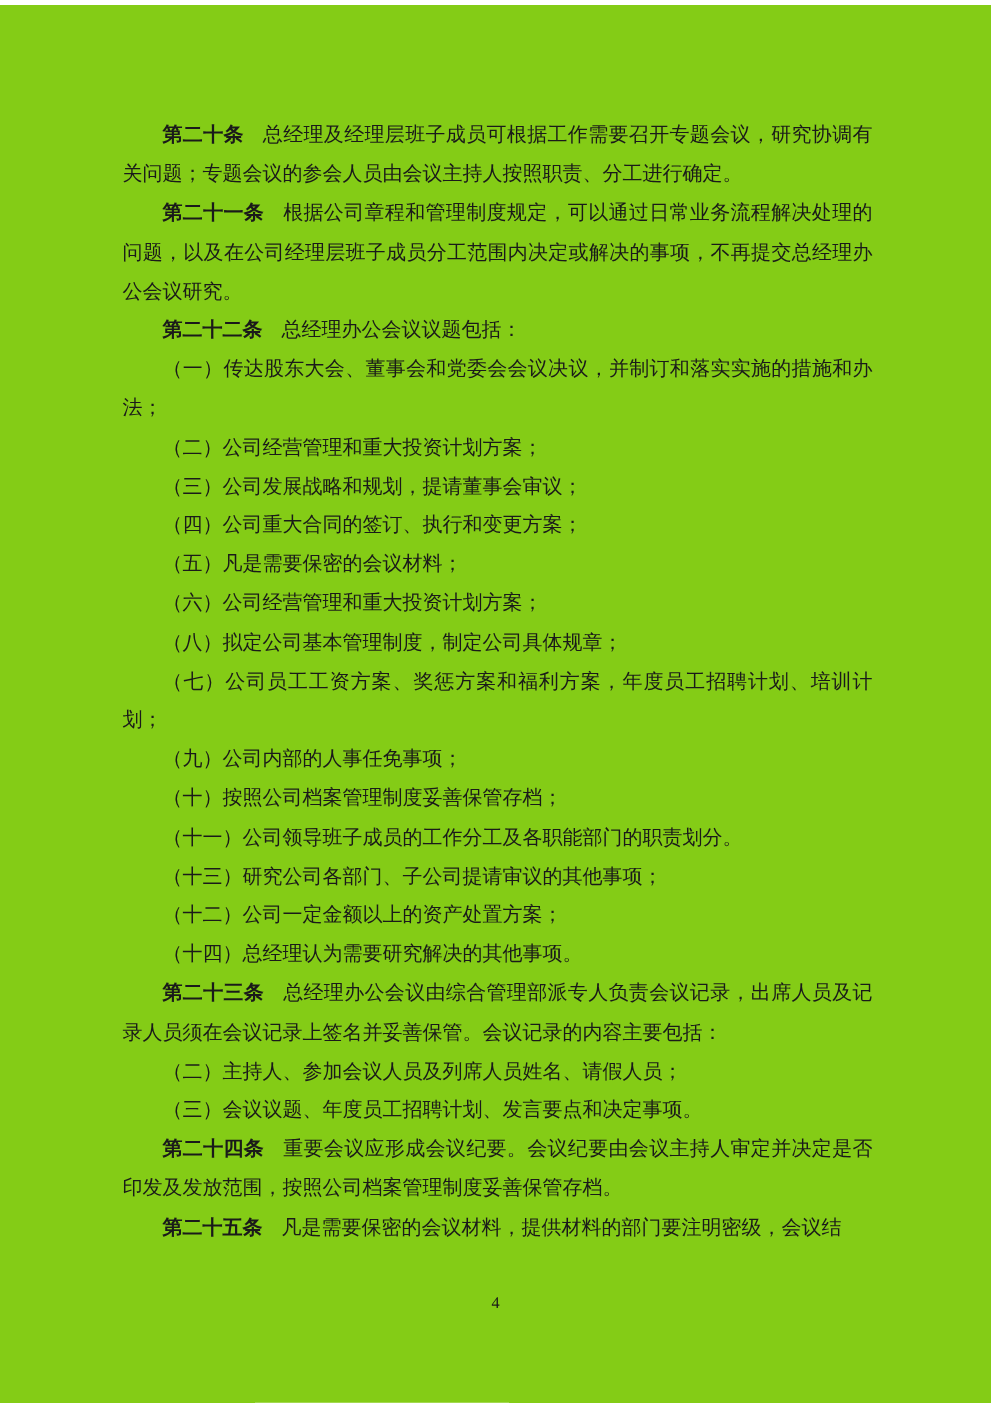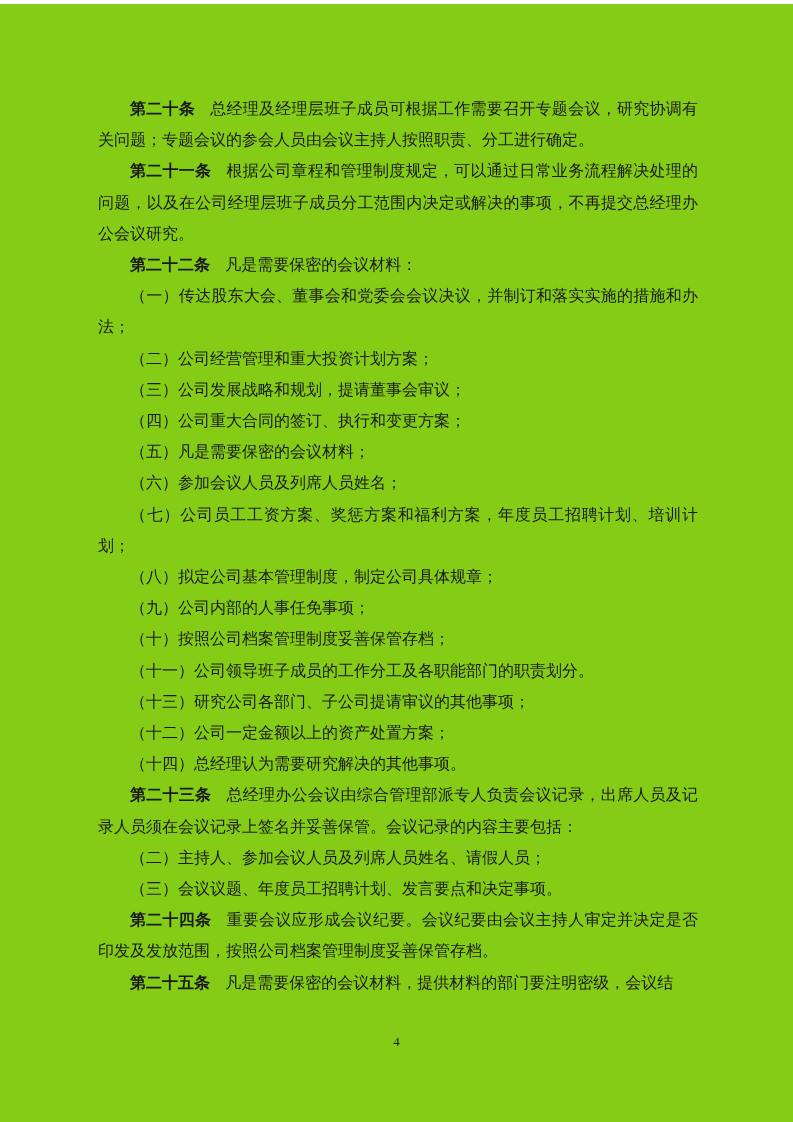--- a/index.html
+++ b/index.html
@@ -55,37 +55,37 @@
 </style>
 </head>
 <body>
 
 <div class="page">
   <div class="text-body" id="doc-body">
   <p class="para"><span class="article-label">第二十条</span><span class="para-text">总经理及经理层班子成员可根据工作需要召开专题会议，研究协调有关问题；专题会议的参会人员由会议主持人按照职责、分工进行确定。</span></p>
 
   <p class="para"><span class="article-label">第二十一条</span><span class="para-text">根据公司章程和管理制度规定，可以通过日常业务流程解决处理的问题，以及在公司经理层班子成员分工范围内决定或解决的事项，不再提交总经理办公会议研究。</span></p>
 
-  <p class="para"><span class="article-label">第二十二条</span><span class="para-text">凡是需要保密的会议材料：</span></p>
+  <p class="para"><span class="article-label">第二十二条</span><span class="para-text">总经理办公会议议题包括：</span></p>
 
   <p class="para"><span class="para-text">（一）传达股东大会、董事会和党委会会议决议，并制订和落实实施的措施和办法；</span></p>
 
   <p class="para"><span class="para-text">（二）公司经营管理和重大投资计划方案；</span></p>
 
   <p class="para"><span class="para-text">（三）公司发展战略和规划，提请董事会审议；</span></p>
 
   <p class="para"><span class="para-text">（四）公司重大合同的签订、执行和变更方案；</span></p>
 
   <p class="para"><span class="para-text">（五）凡是需要保密的会议材料；</span></p>
 
-  <p class="para"><span class="para-text">（六）参加会议人员及列席人员姓名；</span></p>
+  <p class="para"><span class="para-text">（六）公司经营管理和重大投资计划方案；</span></p>
+
+  <p class="para"><span class="para-text">（八）拟定公司基本管理制度，制定公司具体规章；</span></p>
 
   <p class="para"><span class="para-text">（七）公司员工工资方案、奖惩方案和福利方案，年度员工招聘计划、培训计划；</span></p>
-
-  <p class="para"><span class="para-text">（八）拟定公司基本管理制度，制定公司具体规章；</span></p>
 
   <p class="para"><span class="para-text">（九）公司内部的人事任免事项；</span></p>
 
   <p class="para"><span class="para-text">（十）按照公司档案管理制度妥善保管存档；</span></p>
 
   <p class="para"><span class="para-text">（十一）公司领导班子成员的工作分工及各职能部门的职责划分。</span></p>
 
   <p class="para"><span class="para-text">（十三）研究公司各部门、子公司提请审议的其他事项；</span></p>
 
   <p class="para"><span class="para-text">（十二）公司一定金额以上的资产处置方案；</span></p>

